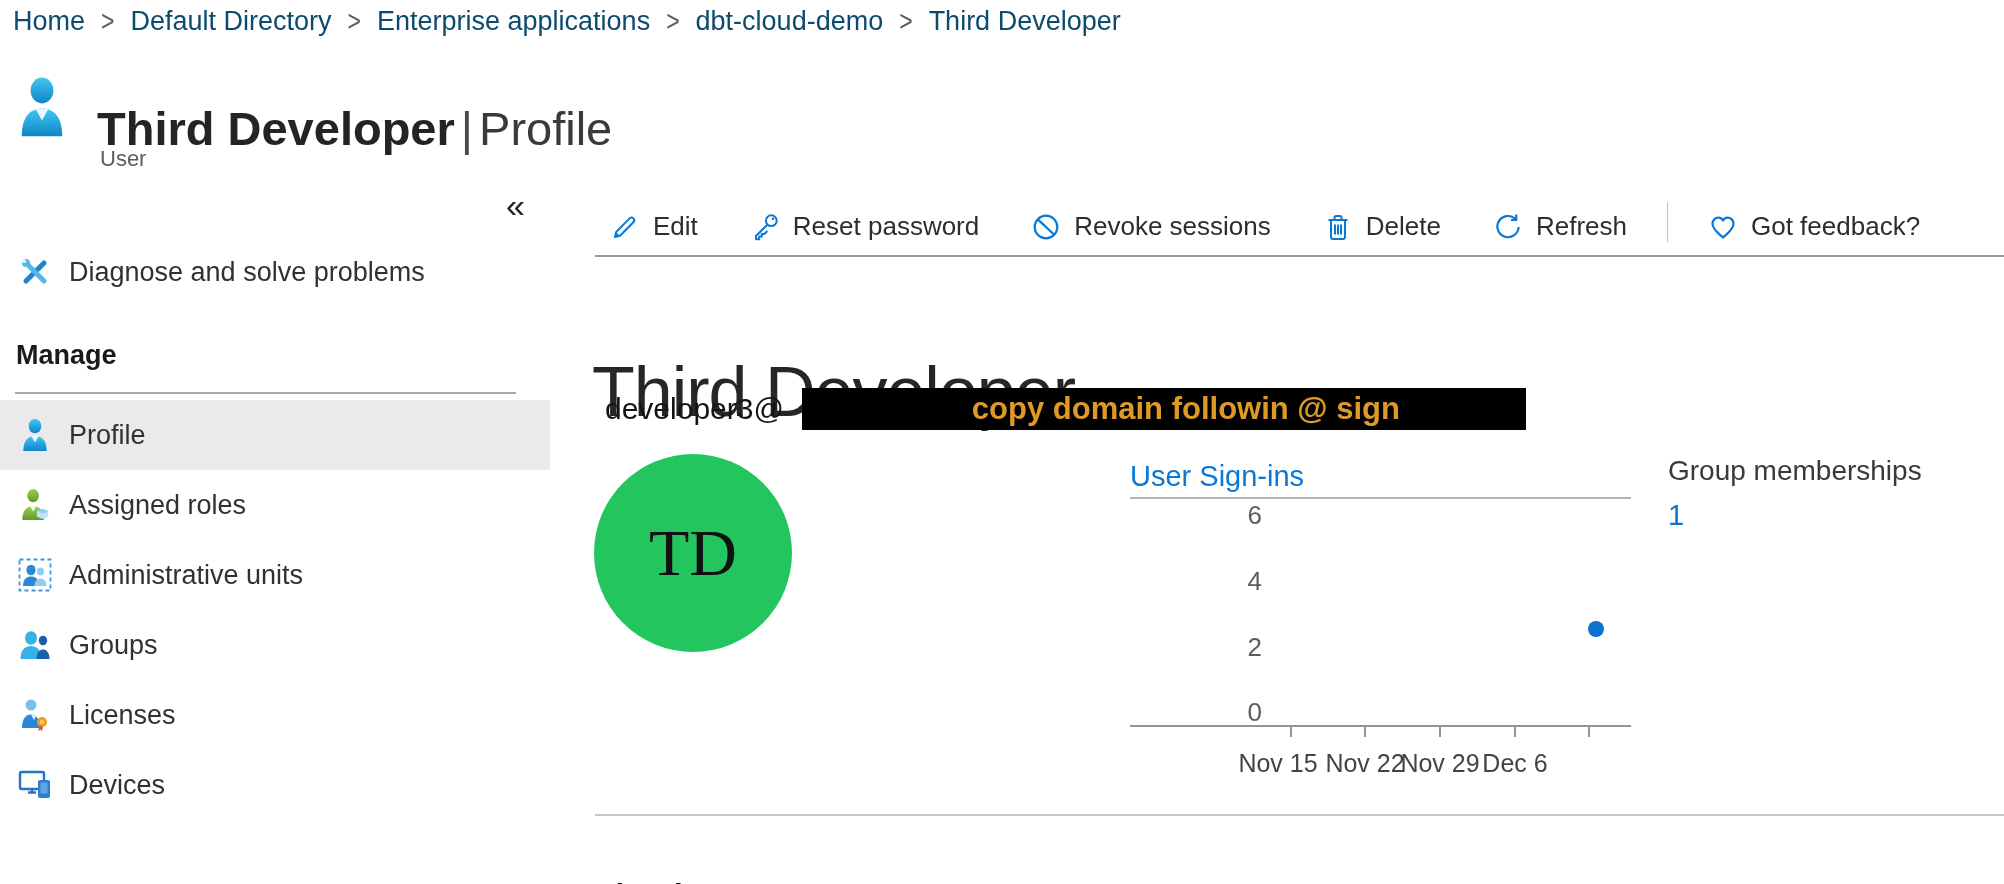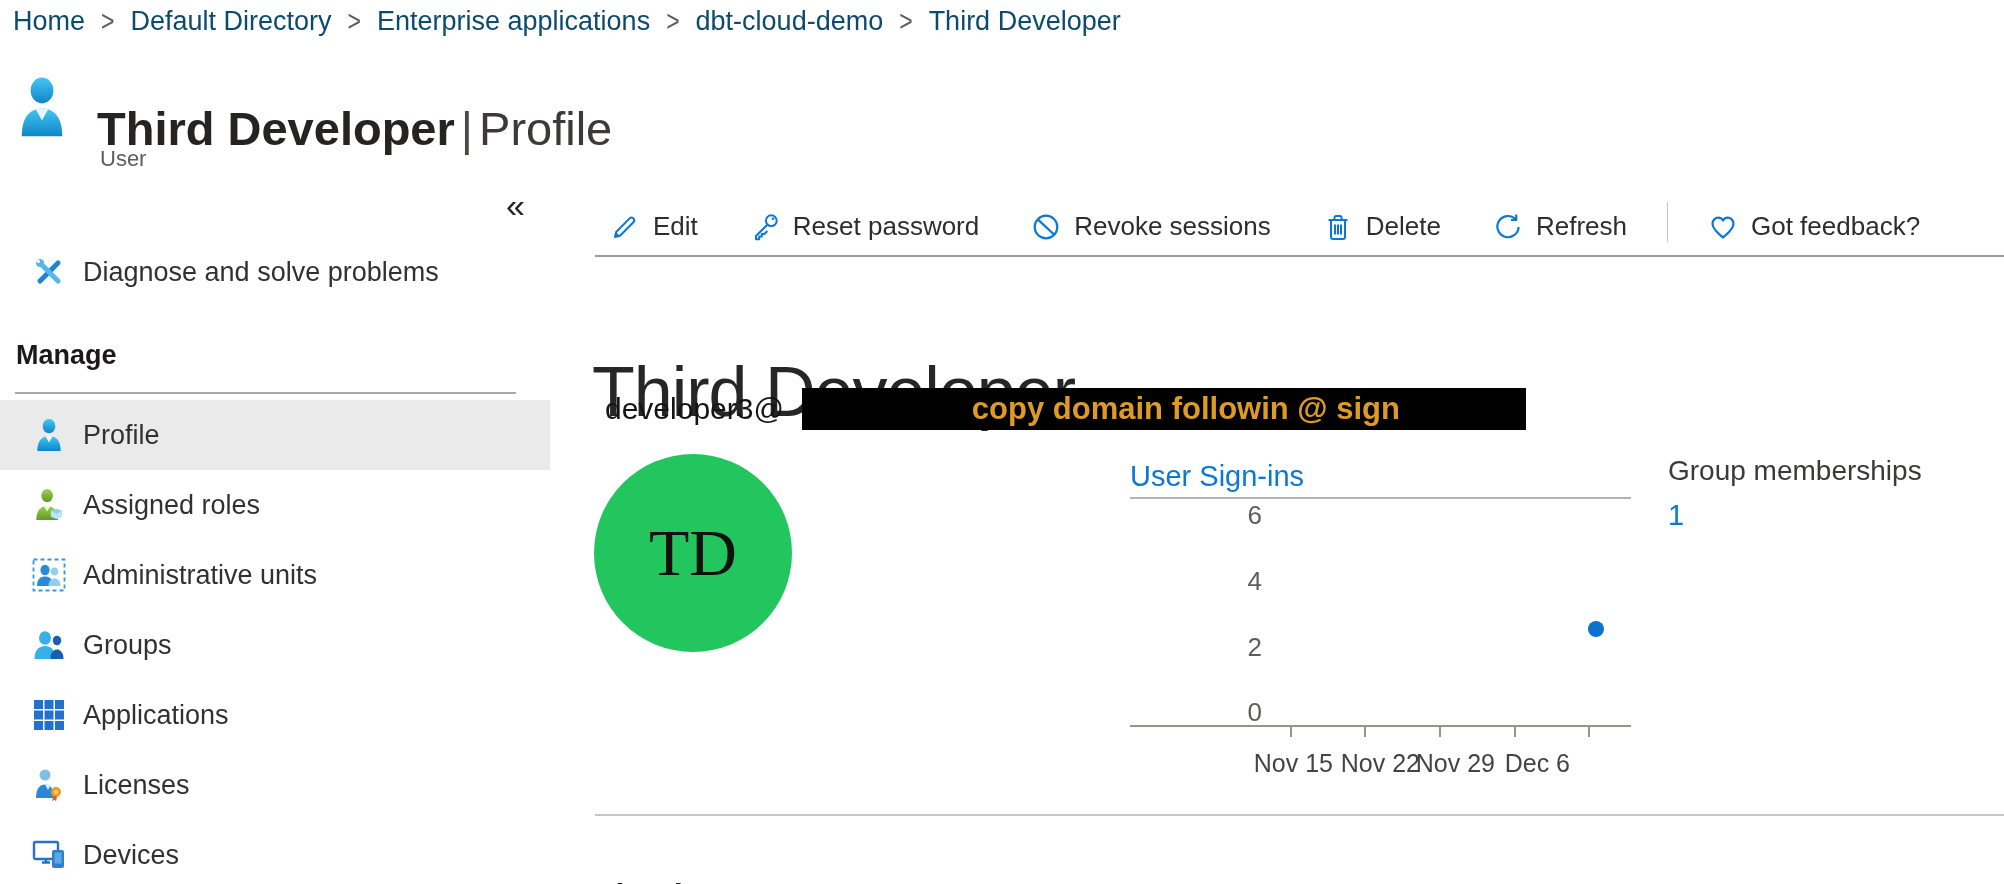--- a/index.html
+++ b/index.html
@@ -15,21 +15,21 @@
   
   .ph-icon{position:absolute;left:18px;top:76px;}
   .page-title{position:absolute;left:97px;top:70px;font-size:47px;color:#252423;white-space:nowrap;}
   .pt-name{font-weight:700;}
   .pt-pipe{font-weight:300;color:#4a4948;padding:0 6px;}
   .pt-suffix{font-weight:300;color:#3b3a39;}
   .page-subtitle{position:absolute;left:100px;top:134px;font-size:22px;color:#5f5d5b;margin-top:12px;}
 
   
   .collapse-btn{position:absolute;left:506px;top:188px;font-size:34px;color:#252423;cursor:pointer;line-height:1;}
-  .nav-item{display:flex;align-items:center;gap:16px;padding-left:31px;font-size:27px;color:#323130;cursor:pointer;}
+  .nav-item{display:flex;align-items:center;gap:16px;padding-left:17px;font-size:27px;color:#323130;cursor:pointer;}
   .nav-item .ico{width:36px;height:36px;flex:0 0 36px;display:flex;align-items:center;justify-content:center;}
   .diagnose{position:absolute;left:0;top:246px;width:550px;height:52px;}
   .side-section{position:absolute;left:16px;top:340px;font-size:27px;font-weight:700;color:#1b1a19;}
   .side-divider{position:absolute;left:15px;top:392px;width:501px;height:2px;background:#aba9a7;}
   .nav-list{position:absolute;left:0;top:400px;width:550px;}
   .nav-list .nav-item{height:70px;}
   .nav-item.selected{background:#eaeaea;}
 
   
   .toolbar{position:absolute;left:610px;top:196px;height:46px;display:flex;align-items:flex-end;gap:52px;}
@@ -46,21 +46,21 @@
   .avatar{position:absolute;left:594px;top:454px;width:198px;height:198px;border-radius:50%;background:#22c55e;
           display:flex;align-items:center;justify-content:center;font-size:66px;font-weight:300;color:#111;cursor:pointer;font-family:Liberation Serif, serif;}
 
   
   .chart{position:absolute;left:1130px;top:458px;width:501px;height:330px;}
   .chart-title{position:absolute;left:0;top:2px;font-size:29px;color:#0a78d4;}
   .chart-hr{position:absolute;left:0;top:39px;width:501px;height:2px;background:#b5b3b1;}
   .ytick{position:absolute;width:132px;text-align:right;font-size:26px;color:#5f5d5b;line-height:32px;}
   .x-axis{position:absolute;left:0;top:267px;width:501px;height:2px;background:#96948f;}
   .tick{position:absolute;top:269px;width:2px;height:10px;background:#96948f;}
-  .xlabel{position:absolute;top:291px;width:110px;margin-left:-55px;text-align:right;font-size:25px;color:#454442;white-space:nowrap;}
+  .xlabel{position:absolute;top:291px;width:110px;margin-left:-55px;text-align:center;font-size:25px;color:#454442;white-space:nowrap;}
   .dot{position:absolute;left:458px;top:163px;width:16px;height:16px;border-radius:50%;background:#0b72cf;}
 
   
   .groups-block{position:absolute;left:1668px;top:455px;}
   .g-label{font-size:28px;color:#3b3a39;}
   .g-count{display:inline-block;margin-top:12px;font-size:29px;color:#0a78d4;cursor:pointer;}
 
   
   .bottom-line{position:absolute;left:595px;top:814px;width:1409px;height:2px;background:#c9c7c5;}
   .identity{position:absolute;left:595px;top:844px;font-size:33px;font-weight:700;color:#1d1c1b;}
@@ -170,38 +170,20 @@
         <svg width="34" height="34" viewBox="0 0 34 34">
           <ellipse cx="13" cy="10" rx="6" ry="6.8" fill="#35b1e8"></ellipse>
           <path d="M2.5 31 C2.5 21 8 18 13 18 C18 18 23.5 21 23.5 31 Z" fill="#35b1e8"></path>
           <ellipse cx="25" cy="12.5" rx="4.2" ry="4.8" fill="#1b5eab"></ellipse>
           <path d="M18.5 31 C18.5 24 22 21.5 25 21.5 C28 21.5 31.5 24 31.5 31 Z" fill="#1b5eab"></path>
         </svg>
       </span>
       <span>Groups</span>
     </div>
 
-    <div class="nav-item">
-      <span class="ico">
-        <svg width="32" height="32" viewBox="0 0 32 32">
-          <g fill="#2271cc">
-            <rect x="1" y="1" width="9" height="9"></rect>
-              <rect x="11.5" y="1" width="9" height="9"></rect>
-              <rect x="22" y="1" width="9" height="9"></rect>
-            <rect x="1" y="11.5" width="9" height="9"></rect>
-              <rect x="11.5" y="11.5" width="9" height="9"></rect>
-              <rect x="22" y="11.5" width="9" height="9"></rect>
-            <rect x="1" y="22" width="9" height="9"></rect>
-              <rect x="11.5" y="22" width="9" height="9"></rect>
-              <rect x="22" y="22" width="9" height="9"></rect>
-          </g>
-        </svg>
-      </span>
-      <span>Applications</span>
-    </div>
 
     <div class="nav-item">
       <span class="ico">
         <svg width="32" height="34" viewBox="0 0 32 34">
           <circle cx="12" cy="7" r="5.5" fill="#7cc0ea"></circle>
           <path d="M3 30 C3 19 8 16.5 12 16.5 C16 16.5 21 19 21 30 Z" fill="#2b88d8"></path>
           <path d="M12 16.5 L15 22 L18 16.5 Z" fill="#d9effb"></path>
           <circle cx="23" cy="24" r="5" fill="#ef9c1c"></circle>
           <circle cx="23" cy="24" r="2.2" fill="#f7c96d"></circle>
           <path d="M20.5 28 l-1.5 5 2.5-1.5 1.5 2 1-5 Z" fill="#e2581e"></path>

